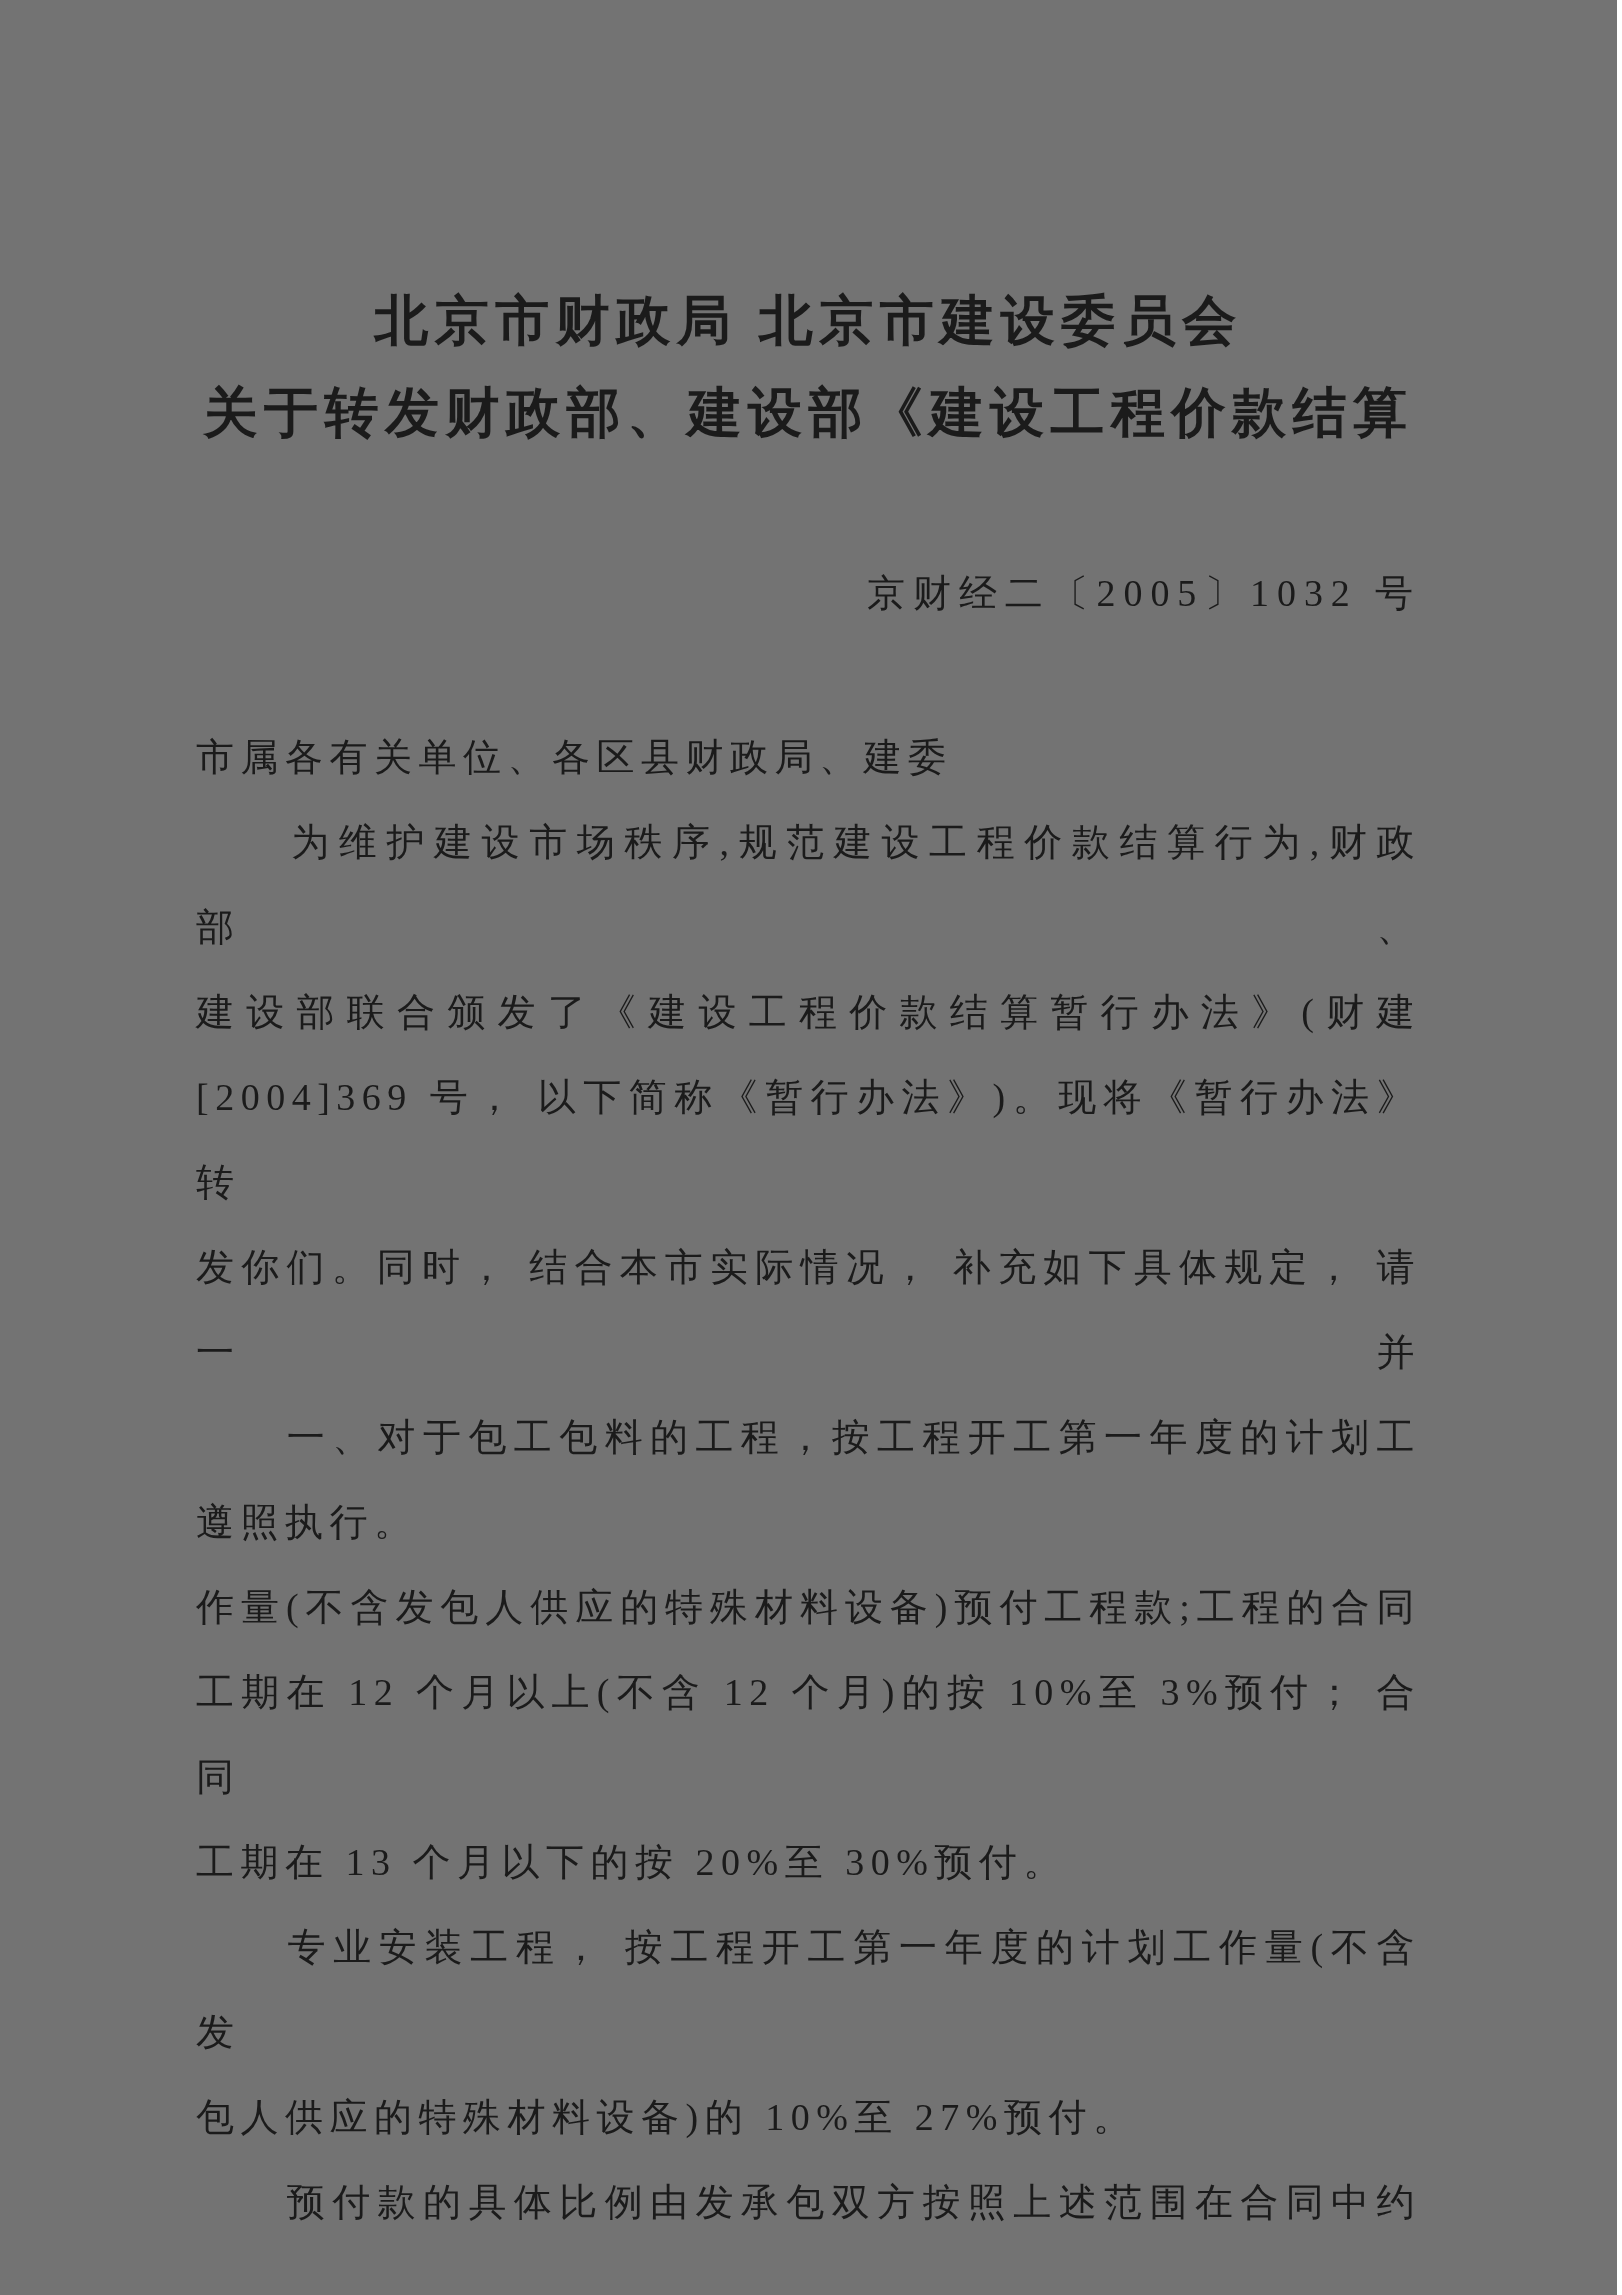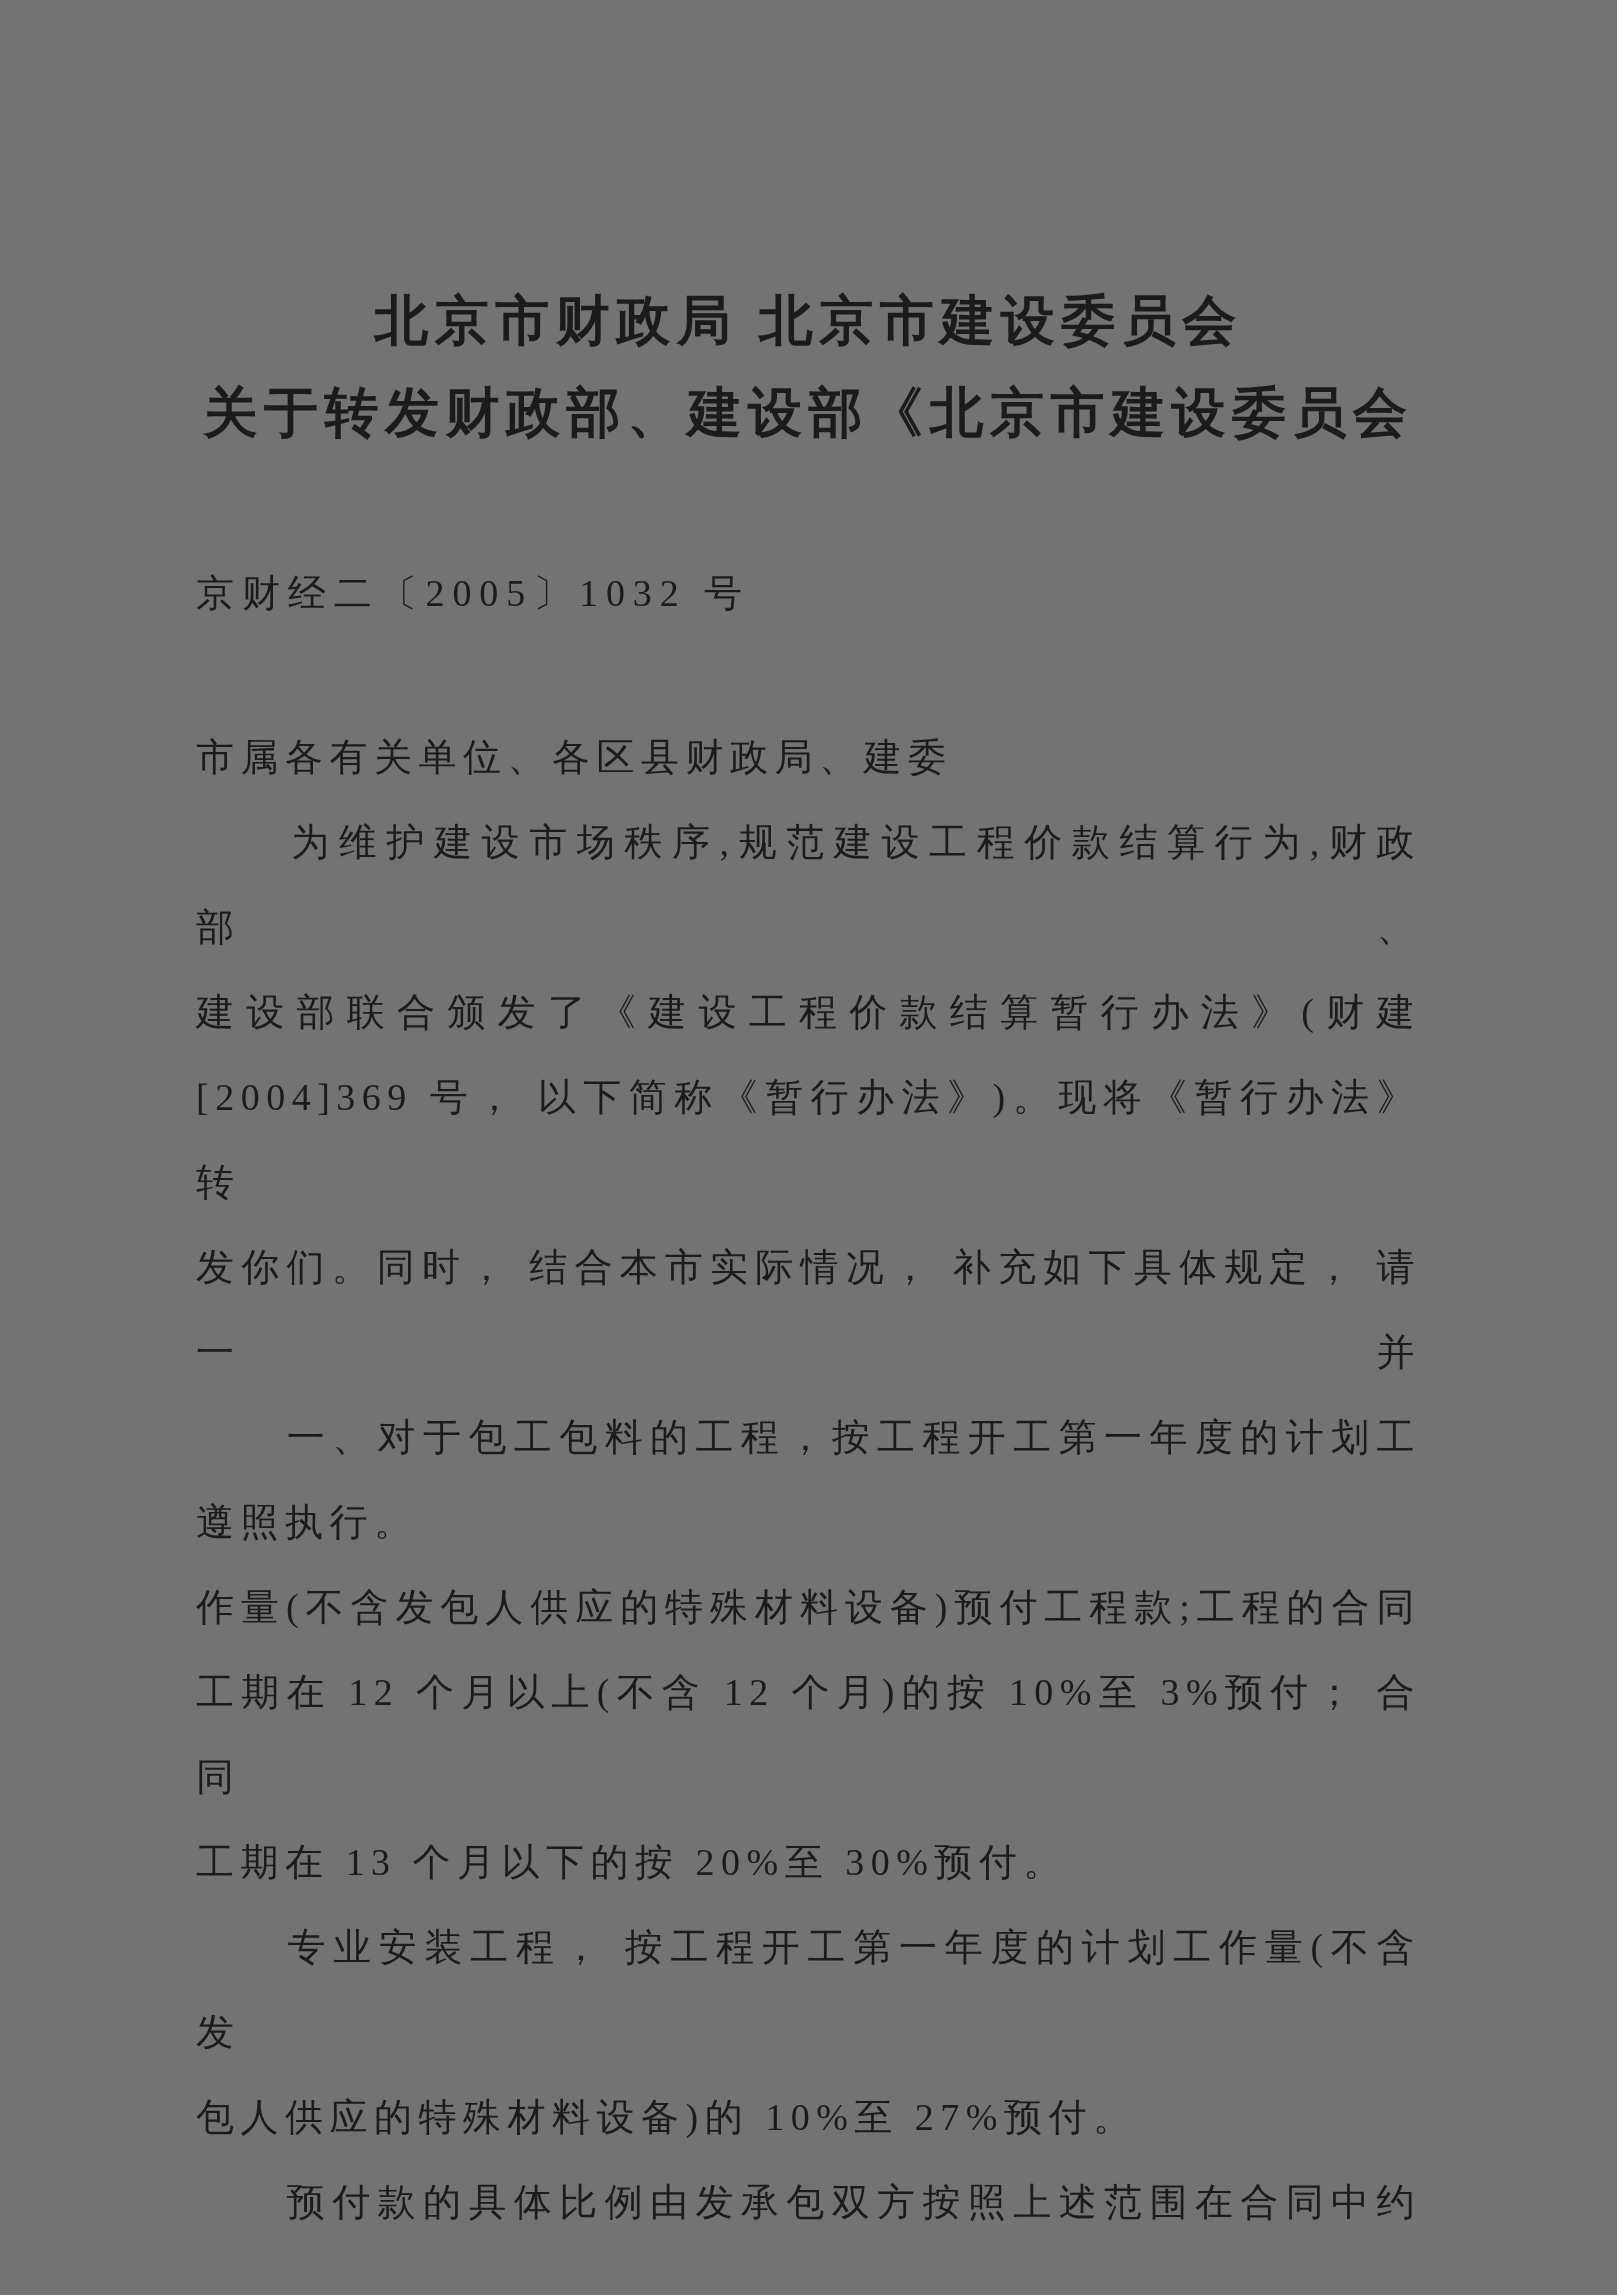--- a/index.html
+++ b/index.html
@@ -22,21 +22,21 @@
     margin-top: 274px;
     text-align: center;
     font-family: "Liberation Sans", sans-serif;
     font-weight: 700;
     font-size: 54px;
     line-height: 92px;
     letter-spacing: 6.5px;
   }
   .doc-number {
     margin-top: 106px;
-    text-align: left;
+    text-align: right;
     font-family: "Liberation Serif", serif;
     font-size: 38px;
     line-height: 59px;
     letter-spacing: 7.9px;
   }
   .body-block {
     margin-top: 92px;
     font-family: "Liberation Serif", serif;
     font-size: 38px;
     line-height: 85px;
@@ -54,21 +54,21 @@
   }
 </style>
 </head>
 <body>
 
 <div class="page">
   <div class="content">
 
     <div class="title-block">
       <div class="title-line">北京市财政局 北京市建设委员会</div>
-      <div class="title-line">关于转发财政部、建设部《北京市建设委员会</div>
+      <div class="title-line">关于转发财政部、建设部《建设工程价款结算</div>
     </div>
 
     <div class="doc-number">京财经二〔2005〕1032 号</div>
 
     <div class="body-block">
       <div class="body-line">市属各有关单位、各区县财政局、建委</div>
       <div class="body-line fill">　　为维护建设市场秩序,规范建设工程价款结算行为,财政部、</div>
       <div class="body-line fill">建设部联合颁发了《建设工程价款结算暂行办法》(财建</div>
       <div class="body-line fill">[2004]369 号， 以下简称《暂行办法》)。现将《暂行办法》转</div>
       <div class="body-line fill">发你们。同时， 结合本市实际情况， 补充如下具体规定， 请一并</div>

